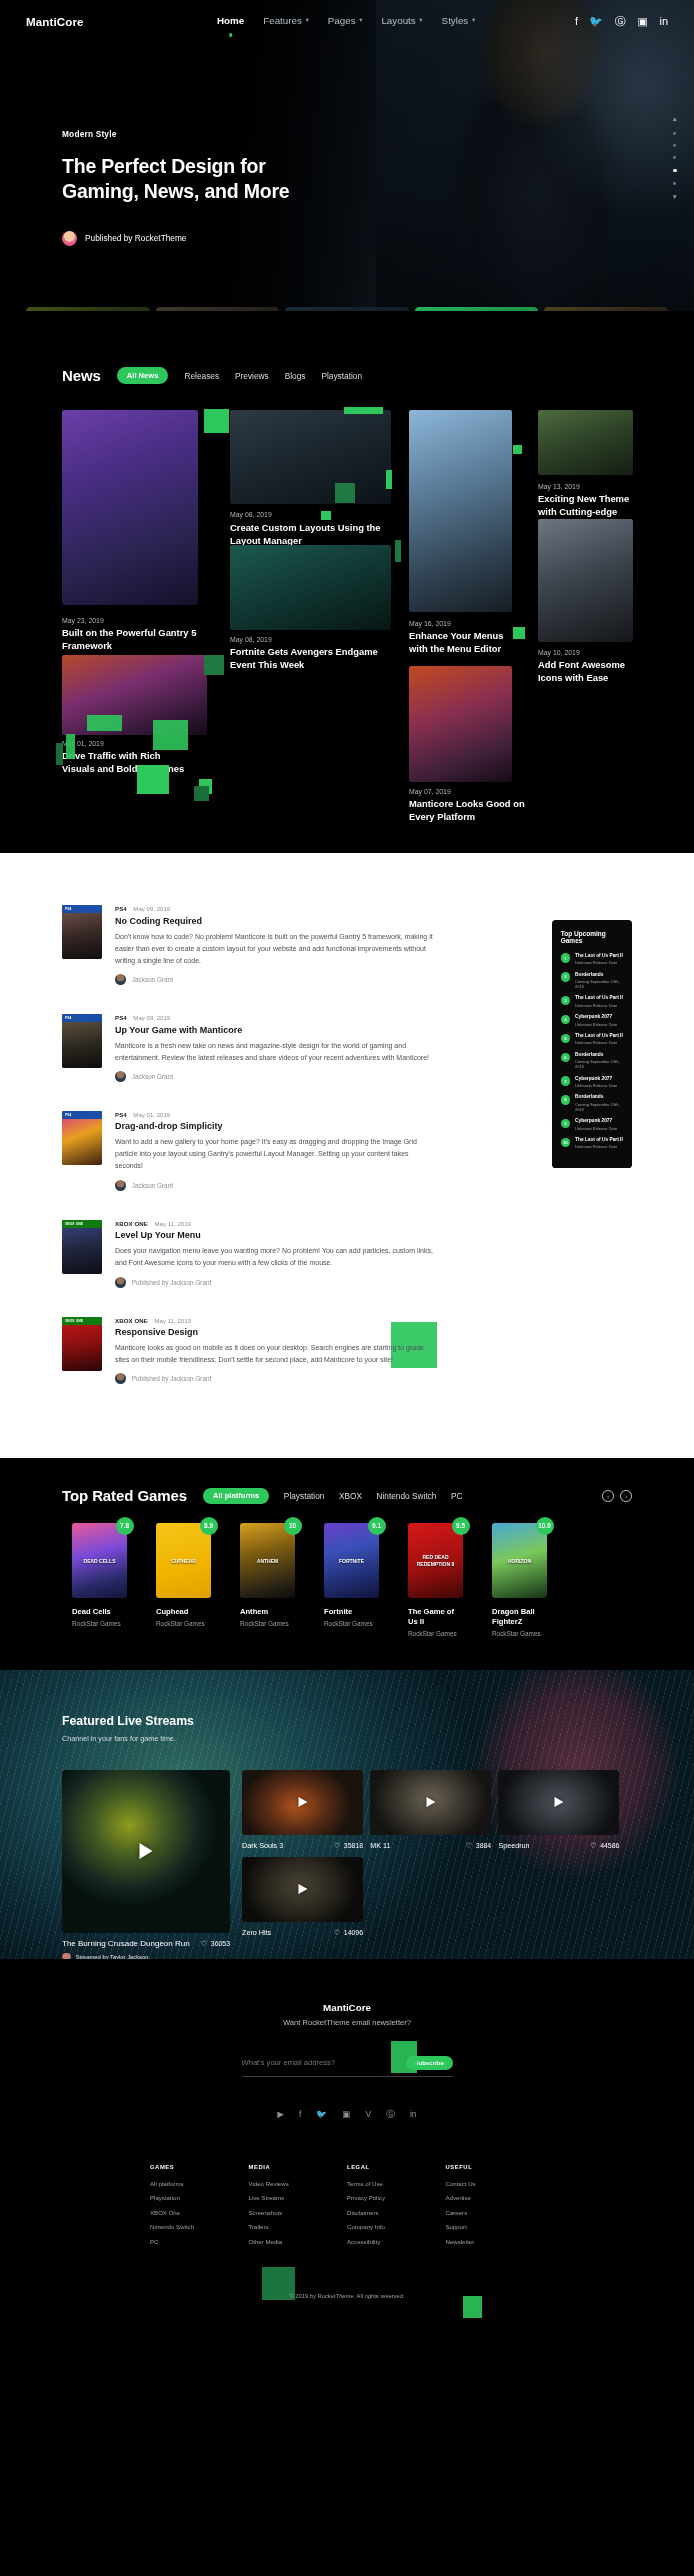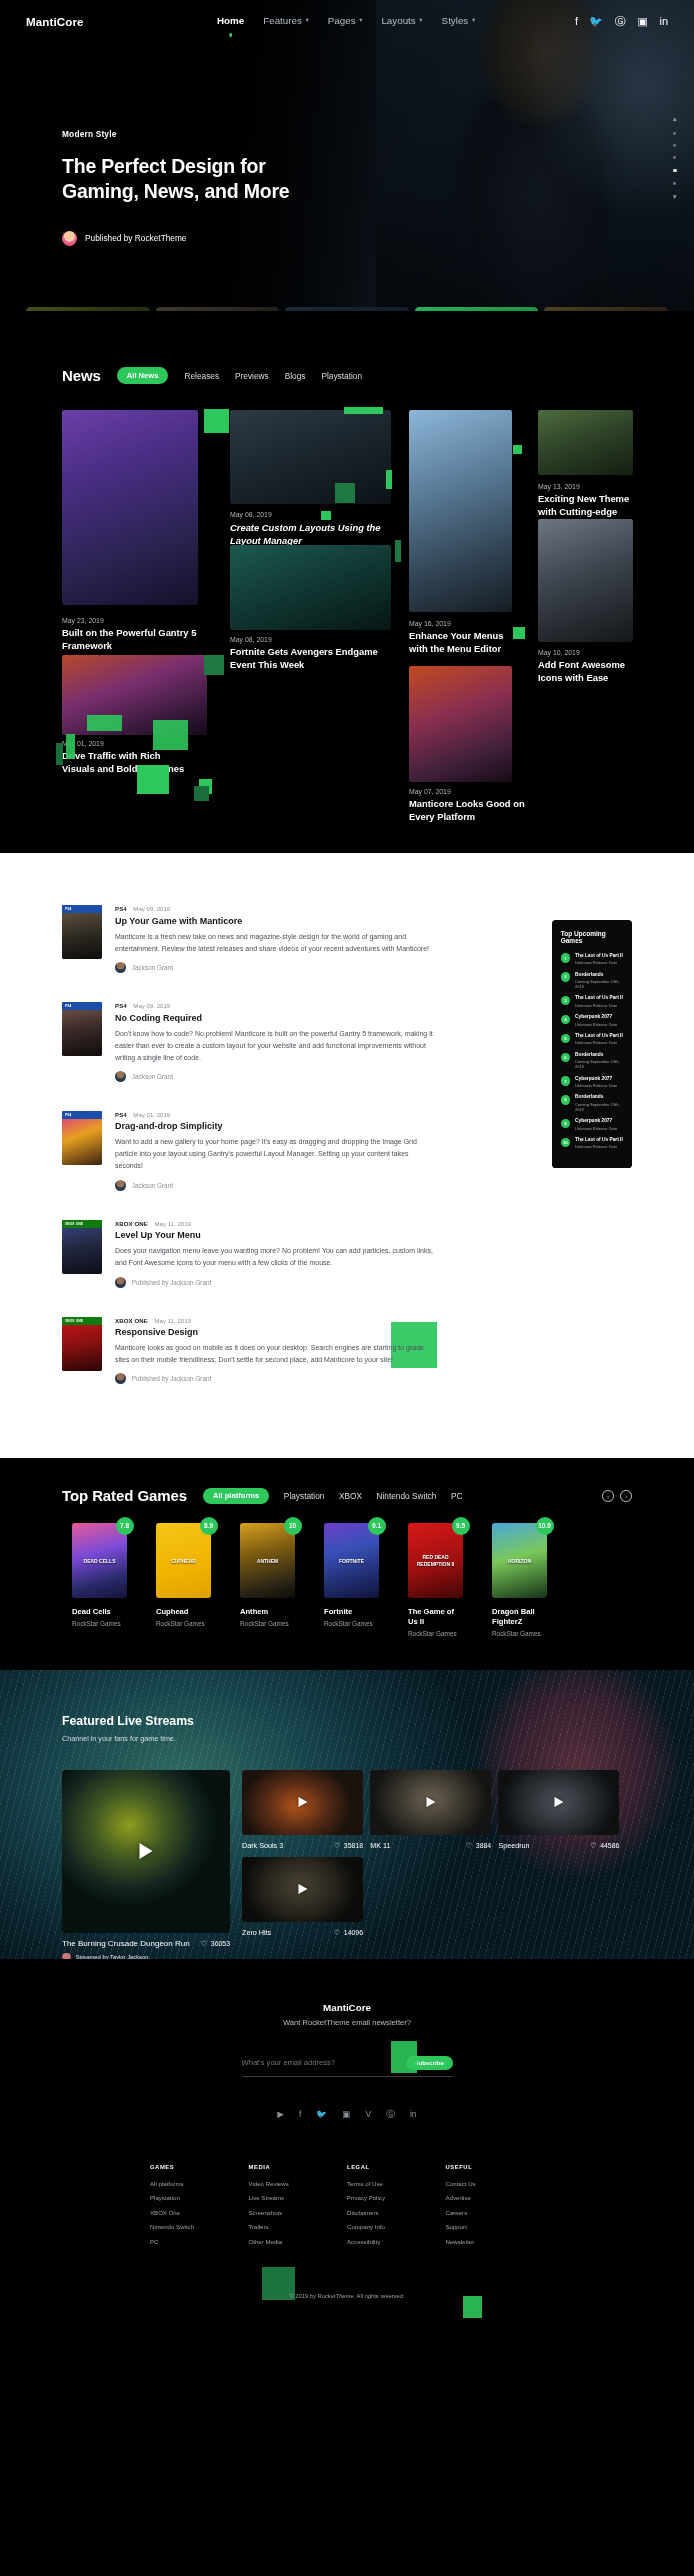--- a/index.html
+++ b/index.html
@@ -266,21 +266,21 @@
         <div class="filter">Blogs</div>
         <div class="filter">Playstation</div>
       </div>
   </div>
   <div class="grid" id="newsgrid">
       <div class="gimg" style="left: 0px; top: 7.2px; width: 136px; height: 195px; background: linear-gradient(160deg, rgb(107, 63, 168) 0%, rgb(74, 46, 134) 30%, rgb(42, 35, 80) 70%, rgb(20, 16, 42) 100%);"></div>
       <div class="gdate" style="left: 0px; top: 214px;">May 23, 2019</div>
       <div class="gtitle" style="left: 0px; top: 224px; width: 137px;">Built on the Powerful Gantry 5 Framework</div>
       <div class="gimg" style="left: 168px; top: 7.2px; width: 161px; height: 94px; background: linear-gradient(160deg, rgb(46, 59, 68) 0%, rgb(28, 38, 46) 45%, rgb(12, 18, 23) 100%);"></div>
       <div class="gdate" style="left: 168px; top: 108px;">May 08, 2019</div>
-      <div class="gtitle" style="left: 168px; top: 119px; width: 152px; font-style: italic;">Create Custom Layouts Using the Layout Manager</div>
+      <div class="gtitle" style="left: 168px; top: 119px; width: 152px;">Create Custom Layouts Using the Layout Manager</div>
       <div class="gimg" style="left: 347px; top: 7.2px; width: 103px; height: 202px; background: linear-gradient(160deg, rgb(140, 182, 216) 0%, rgb(93, 127, 156) 35%, rgb(46, 63, 78) 75%, rgb(22, 29, 36) 100%);"></div>
       <div class="gdate" style="left: 347px; top: 217px;">May 16, 2019</div>
       <div class="gtitle" style="left: 347px; top: 227px; width: 108px;">Enhance Your Menus with the Menu Editor</div>
       <div class="gimg" style="left: 476px; top: 7.2px; width: 95px; height: 65px; background: linear-gradient(160deg, rgb(76, 107, 62) 0%, rgb(47, 68, 40) 45%, rgb(20, 29, 17) 100%);"></div>
       <div class="gdate" style="left: 476px; top: 80px;">May 13, 2019</div>
       <div class="gtitle" style="left: 476px; top: 90px; width: 101px;">Exciting New Theme with Cutting-edge Features</div>
       <div class="gimg" style="left: 168px; top: 142px; width: 161px; height: 85px; background: linear-gradient(160deg, rgb(28, 90, 78) 0%, rgb(18, 58, 53) 45%, rgb(7, 22, 20) 100%);"></div>
       <div class="gdate" style="left: 168px; top: 233px;">May 08, 2019</div>
       <div class="gtitle" style="left: 168px; top: 243px; width: 152px;">Fortnite Gets Avengers Endgame Event This Week</div>
       <div class="gimg" style="left: 0px; top: 252px; width: 145px; height: 80px; background: linear-gradient(160deg, rgb(182, 73, 42) 0%, rgb(122, 47, 110) 40%, rgb(58, 26, 61) 75%, rgb(20, 10, 24) 100%);"></div>
@@ -308,47 +308,47 @@
       <div class="blk" style="left: 132px; top: 383px; width: 14.5px; height: 14.5px; background: rgb(27, 110, 59); opacity: 1;"></div>
       <div class="blk" style="left: 273px; top: 80px; width: 20px; height: 20px; background: rgb(30, 122, 66); opacity: 1;"></div>
       <div class="blk" style="left: 333px; top: 137px; width: 5.8px; height: 22px; background: rgb(30, 122, 66); opacity: 1;"></div>
       <div class="blk" style="left: -5.8px; top: 340px; width: 7.2px; height: 22px; background: rgb(27, 110, 59); opacity: 1;"></div>
     </div>
 </div>
 
 <div class="reviews">
   <div class="rv-list" id="rvlist">
       <div class="rv">
-        <div class="rv-cov" style="background: linear-gradient(170deg, rgb(106, 90, 68) 0%, rgb(46, 42, 34) 55%, rgb(13, 12, 10) 100%);">
+        <div class="rv-cov" style="background: linear-gradient(170deg, rgb(122, 90, 80) 0%, rgb(58, 42, 40) 50%, rgb(16, 12, 12) 100%);">
           <div class="cov-bar" style="background: rgb(27, 78, 168);">PS4</div>
         </div>
         <div>
           <div class="rv-meta">
             <span class="rv-plat">PS4</span>
             <span class="rv-date">May 09, 2019</span>
           </div>
-          <div class="rv-h">Up Your Game with Manticore</div>
-          <div class="rv-p">Manticore is a fresh new take on news and magazine-style design for the world of gaming and entertainment. Review the latest releases and share videos of your recent adventures with Manticore!</div>
+          <div class="rv-h">No Coding Required</div>
+          <div class="rv-p">Don't know how to code? No problem! Manticore is built on the powerful Gantry 5 framework, making it easier than ever to create a custom layout for your website and add functional improvements without writing a single line of code.</div>
           <div class="rv-auth">
             <div class="rv-av"></div>
             <div class="rv-an">Jackson Grant</div>
           </div>
         </div>
       </div>
       <div class="rv">
-        <div class="rv-cov" style="background: linear-gradient(170deg, rgb(122, 90, 80) 0%, rgb(58, 42, 40) 50%, rgb(16, 12, 12) 100%);">
+        <div class="rv-cov" style="background: linear-gradient(170deg, rgb(106, 90, 68) 0%, rgb(46, 42, 34) 55%, rgb(13, 12, 10) 100%);">
           <div class="cov-bar" style="background: rgb(27, 78, 168);">PS4</div>
         </div>
         <div>
           <div class="rv-meta">
             <span class="rv-plat">PS4</span>
             <span class="rv-date">May 09, 2019</span>
           </div>
-          <div class="rv-h">No Coding Required</div>
-          <div class="rv-p">Don't know how to code? No problem! Manticore is built on the powerful Gantry 5 framework, making it easier than ever to create a custom layout for your website and add functional improvements without writing a single line of code.</div>
+          <div class="rv-h">Up Your Game with Manticore</div>
+          <div class="rv-p">Manticore is a fresh new take on news and magazine-style design for the world of gaming and entertainment. Review the latest releases and share videos of your recent adventures with Manticore!</div>
           <div class="rv-auth">
             <div class="rv-av"></div>
             <div class="rv-an">Jackson Grant</div>
           </div>
         </div>
       </div>
       <div class="rv">
         <div class="rv-cov" style="background: linear-gradient(160deg, rgb(216, 48, 140) 0%, rgb(232, 160, 32) 45%, rgb(58, 32, 16) 100%);">
           <div class="cov-bar" style="background: rgb(27, 78, 168);">PS4</div>
         </div>

